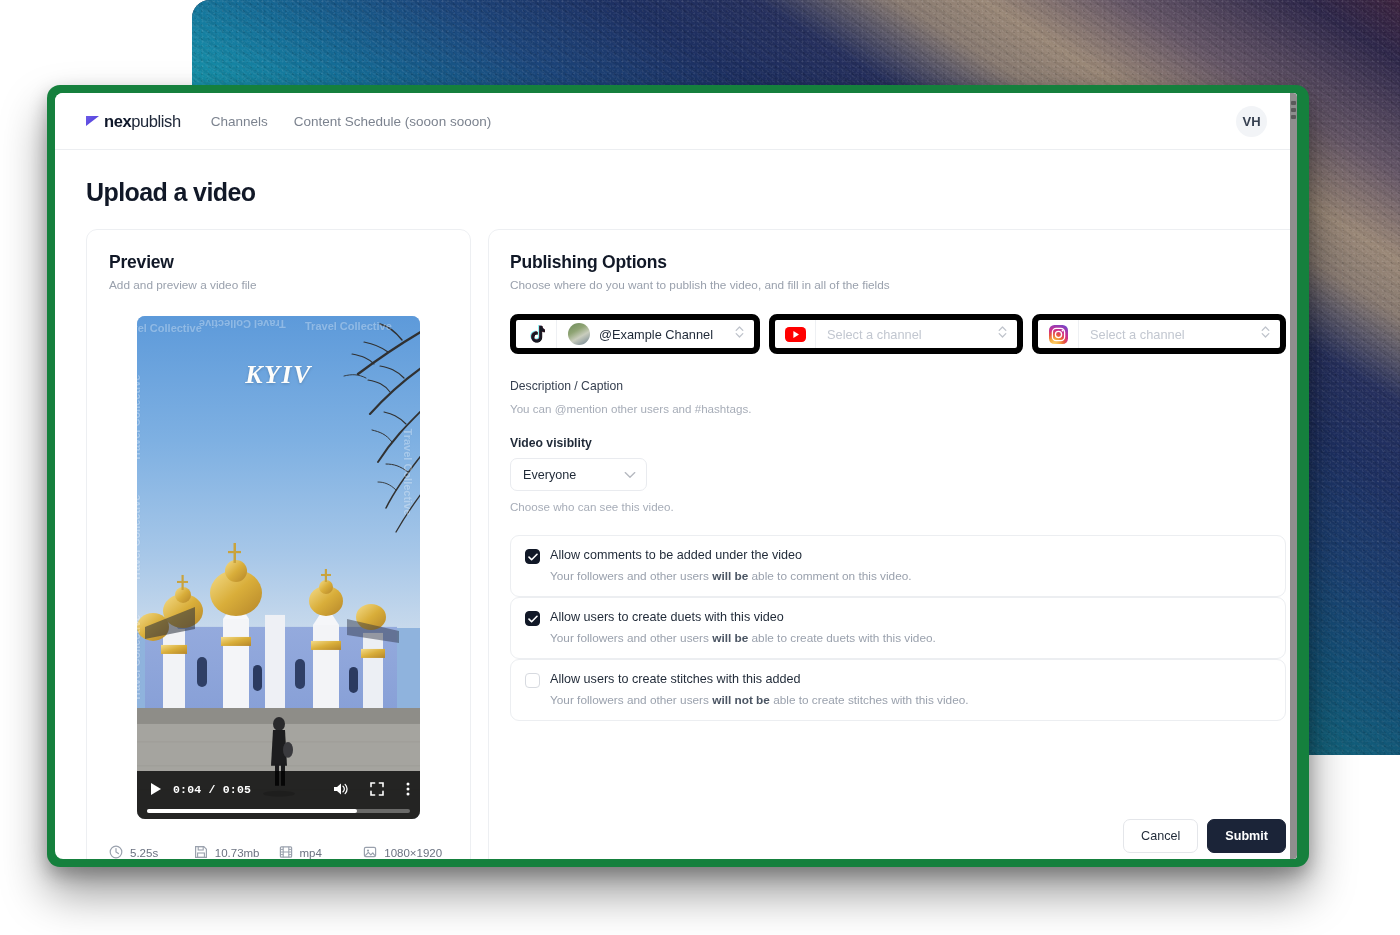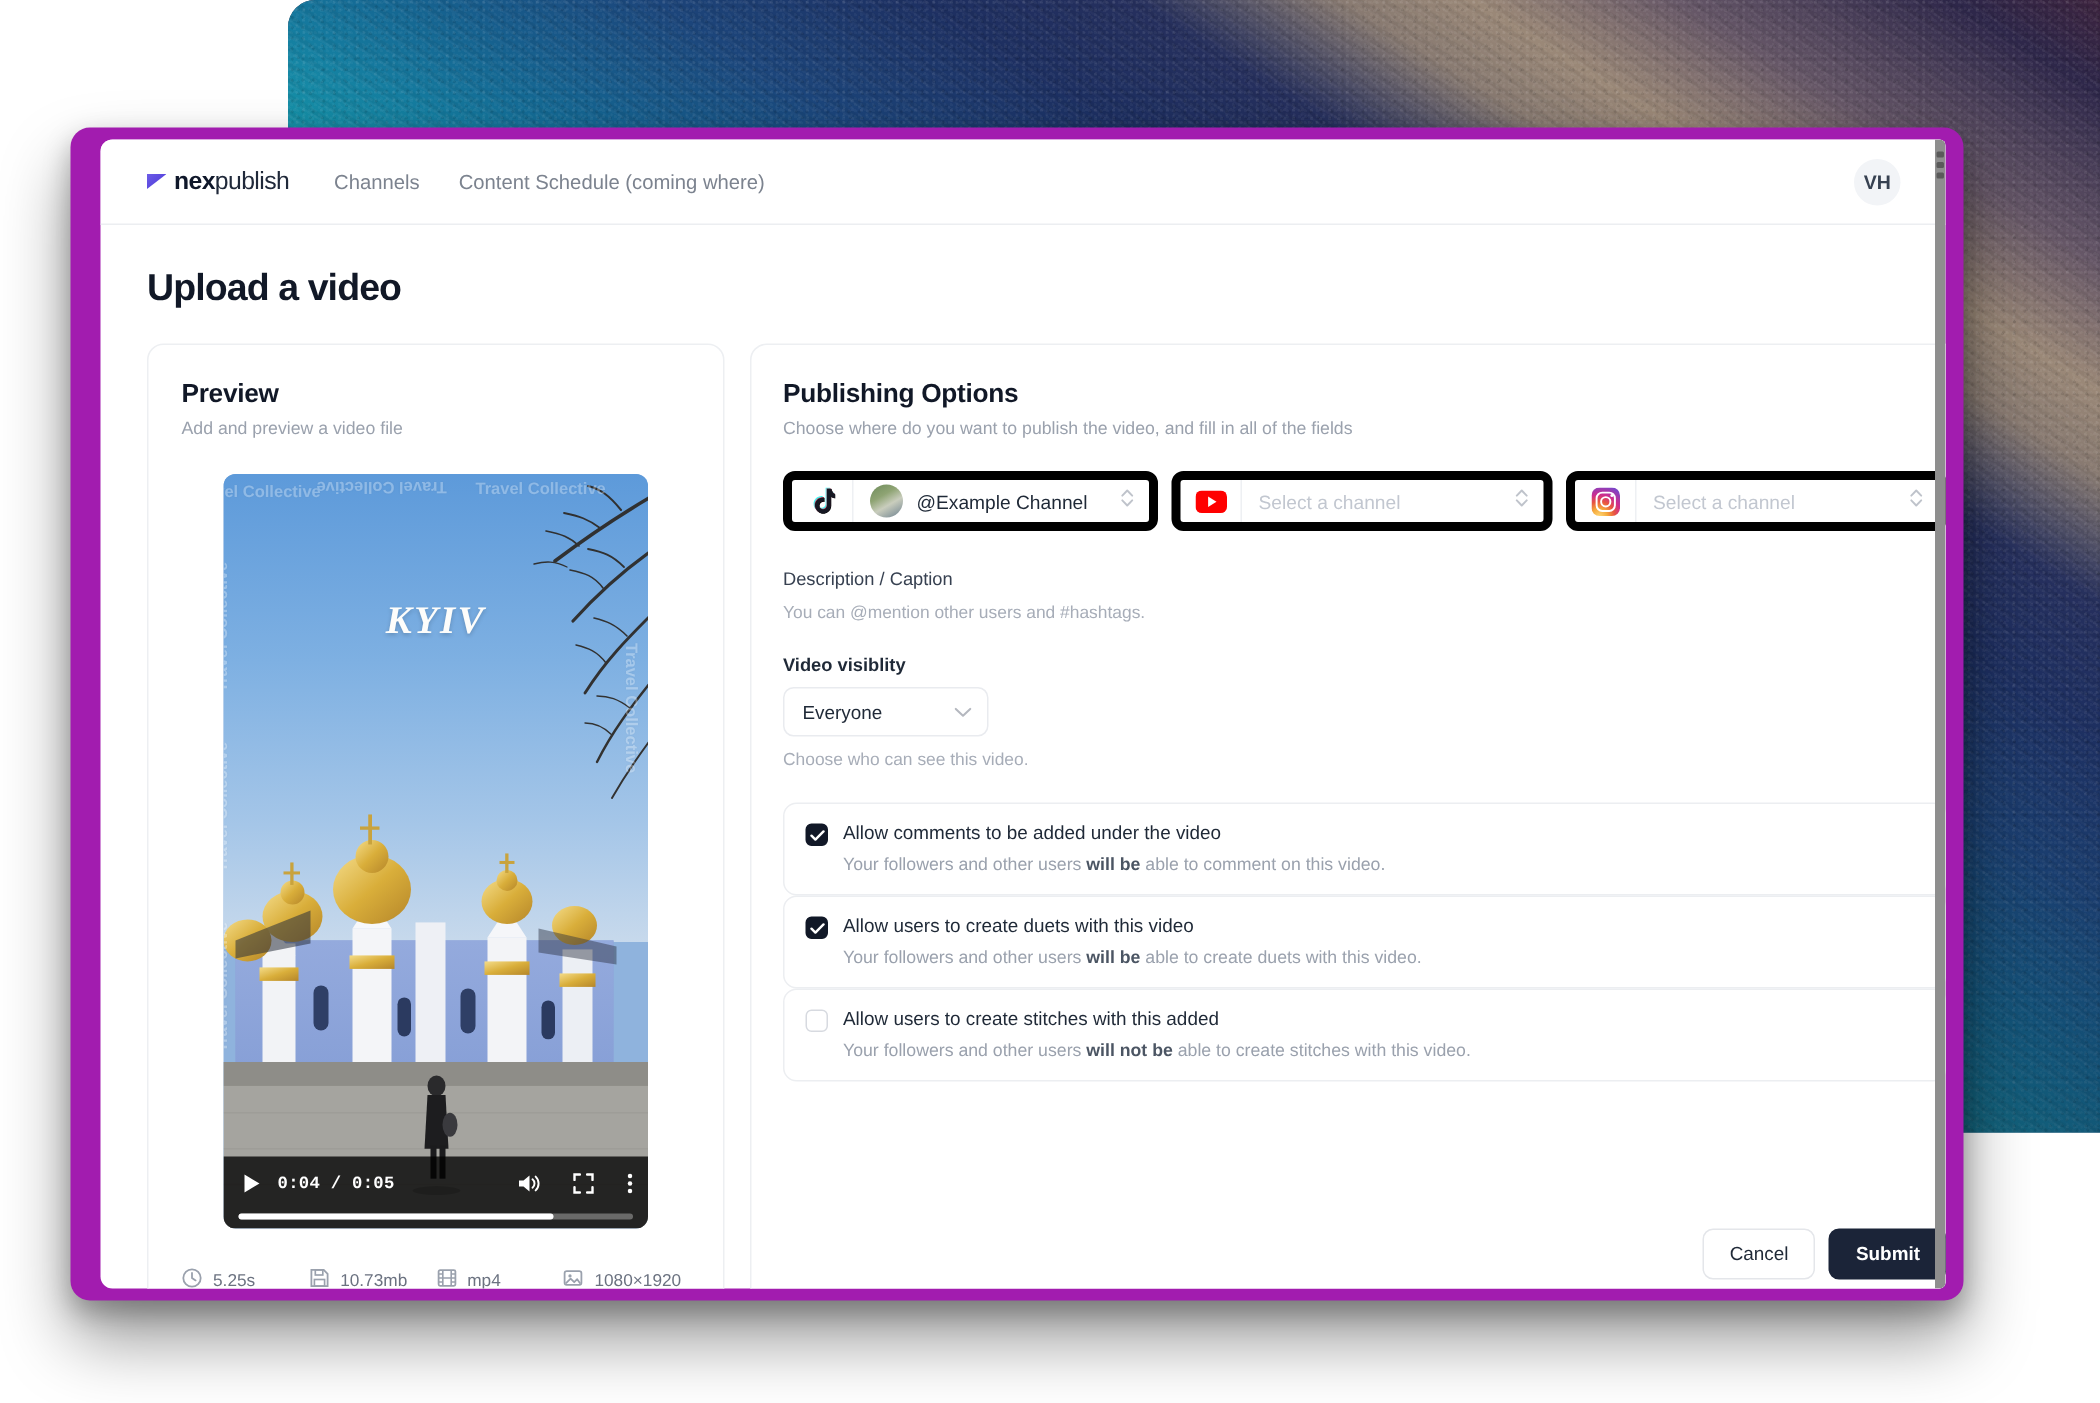--- a/index.html
+++ b/index.html
@@ -65,23 +65,23 @@
   .wp-dark-bottom {
     position: absolute; inset: 0;
     background: linear-gradient(200deg, rgba(0,0,0,0) 40%, rgba(10,6,20,0.55) 88%);
   }
 
   
   #window-frame {
     position: absolute;
     left: 47px; top: 85px;
     width: 1262px; height: 782px;
-    background: #a21caf;
+    background: #15803d;
     border-radius: 13px;
-    padding: 8px 12px 8px 20px;
+    padding: 8px 12px 8px 8px;
     box-shadow: 0 26px 46px rgba(0,0,0,.40), 0 8px 18px rgba(0,0,0,.26);
   }
   #window-viewport {
     position: relative;
     width: 100%; height: 100%;
     background: #ffffff;
     border-radius: 8px 4px 4px 8px;
     overflow: hidden;
   }
   #scroll-track {
@@ -155,21 +155,20 @@
     position: absolute; left: 0; top: 0; width: 100%; height: 62%;
     background: linear-gradient(#5d9ada 0%, #7eb0e2 40%, #a5c6e8 75%, #c7d9ec 100%);
   }
   #video-title {
     position: absolute; left: 0; top: 44px; width: 100%;
     text-align: center;
     font-family: "Liberation Serif", serif;
     font-style: italic; font-weight: 700;
     font-size: 26px; letter-spacing: 1.5px; color: #fdfdfb;
     text-shadow: 0 1px 3px rgba(0,0,0,.18);
-    margin-top: 39px;
   }
   
   #cathedral { position: absolute; left: 0; bottom: 0; width: 100%; height: 62%; }
   #ground {
     position: absolute; left: 0; bottom: 0; width: 100%; height: 22%;
     background: linear-gradient(#9d9d9a 0%, #b3b2ad 45%, #a8a7a2 100%);
   }
   .branches { position: absolute; right: -4px; top: 6px; width: 128px; height: 220px; opacity: .95; }
   #watermarks {
     position: absolute; inset: 0; overflow: hidden;
@@ -317,21 +316,21 @@
     </div>
 
     <div id="topnav">
       <div id="logo">
         <span class="logo-mark"></span>
         <span class="logo-text">
           <b>nex</b><span>publish</span>
         </span>
       </div>
       <div class="nav-link">Channels</div>
-      <div class="nav-link">Content Schedule (coming where)</div>
+      <div class="nav-link">Content Schedule (sooon sooon)</div>
       <div id="avatar-initials">VH</div>
     </div>
 
     <div id="page">
       <div id="page-title">Upload a video</div>
 
       <div id="columns">
 
         <div id="preview-card" class="card">
           <div class="card-h">Preview</div>

